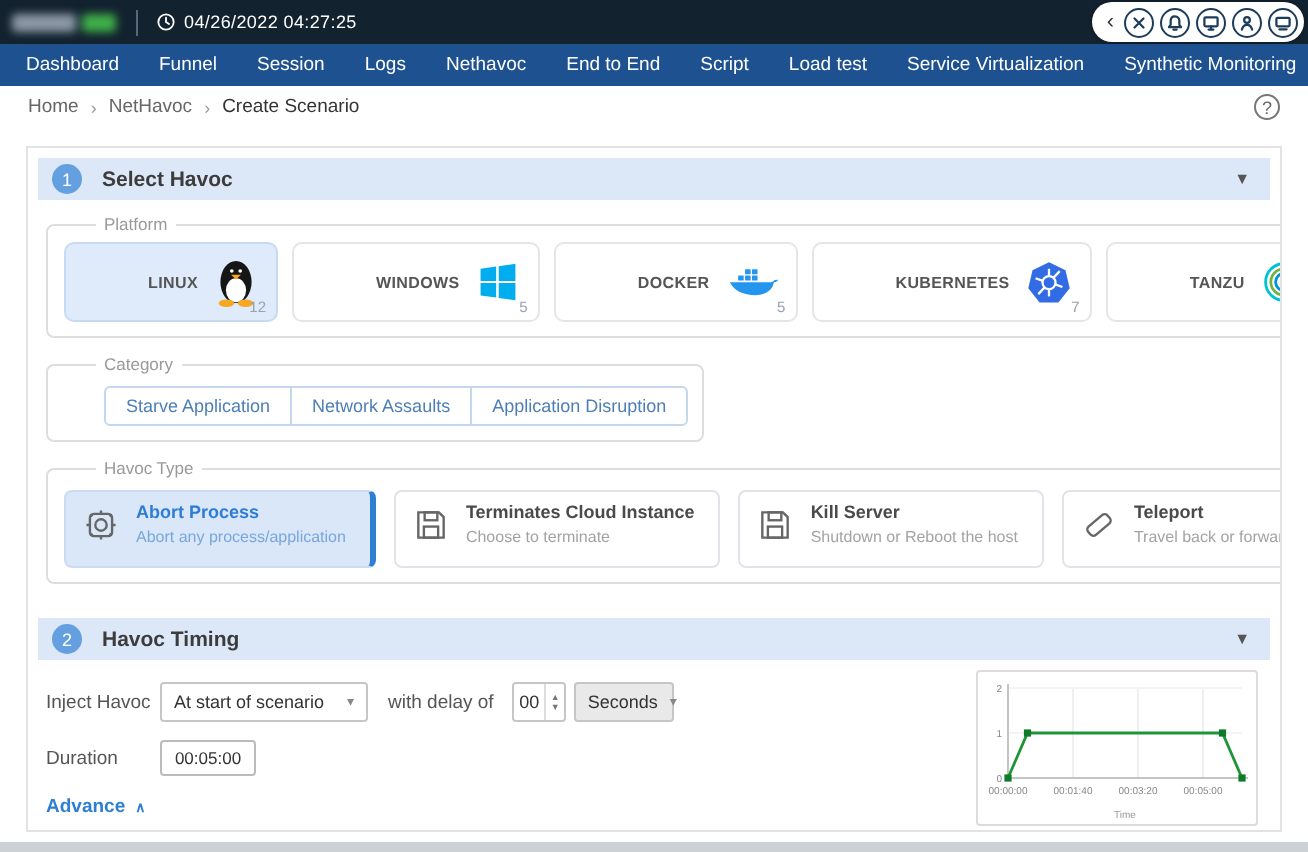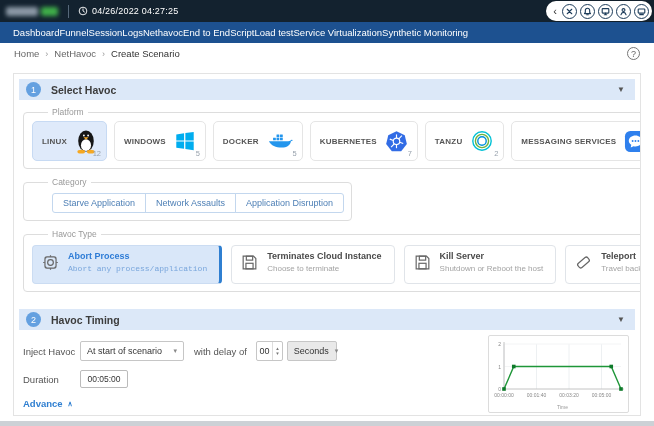--- a/index.html
+++ b/index.html
@@ -13,21 +13,21 @@
 .logo .b2{width:17px;height:9px;background:#3fae49;border-radius:2px;}
 .tb-divider{width:1px;height:13px;background:#56687a;margin:0 9px 0 10px;}
 .tb-time{color:#fff;font-size:9px;display:flex;align-items:center;gap:4px;letter-spacing:.2px;}
 .tb-time svg{width:10px;height:10px;}
 .pill{position:absolute;right:2px;top:1px;height:20px;background:#fff;border-radius:10px;display:flex;align-items:center;gap:3px;padding:0 3px 0 7px;box-shadow:0 0 2px rgba(0,0,0,.3);}
 .pill .chev{color:#333;font-size:11px;line-height:1;margin-right:2px;cursor:pointer;}
 .cicon{width:15px;height:15px;border:1.3px solid #1d3c5a;border-radius:50%;display:flex;align-items:center;justify-content:center;cursor:pointer;flex-shrink:0;}
 .cicon svg{width:9px;height:9px;stroke:#1d3c5a;fill:none;stroke-width:1.5;stroke-linecap:round;stroke-linejoin:round;}
 
 
-nav{height:21px;background:#1d5190;display:flex;align-items:center;padding:0 13px;}
+nav{height:21px;background:#1d5190;display:flex;align-items:center;gap:20px;padding:0 13px;}
 nav .nav-item{color:#fff;font-size:9.5px;font-weight:500;white-space:nowrap;cursor:pointer;}
 
 
 .crumbrow{height:21px;display:flex;align-items:center;padding:0 14px;background:#fff;}
 .crumb{font-size:9.5px;color:#666;cursor:pointer;}
 .crumb.current{color:#333;cursor:default;}
 .crumb-sep{color:#999;font-size:9px;margin:0 6px;}
 .help{margin-left:auto;width:13px;height:13px;border:1px solid #777;border-radius:50%;color:#666;font-size:9px;display:flex;align-items:center;justify-content:center;cursor:pointer;}
 
 
@@ -38,40 +38,40 @@
 .sec-chevron{margin-left:auto;font-size:8px;color:#555;}
 .sec-body{padding:7px 2px 9px;}
 
 fieldset{border:1px solid #ddd;border-radius:4px;padding:4px 8px 7px;margin:0 0 8px 2px;width:max-content;min-width:0;}
 legend{font-size:8.5px;color:#999;padding:0 4px;margin-left:16px;}
 
 
 .prow{display:flex;gap:7px;}
 .pcard{min-width:70px;height:40px;border:1px solid #e5e5e5;border-radius:5px;background:#fff;display:flex;align-items:center;gap:8px;padding:2px 9px;position:relative;cursor:pointer;}
 .pcard.selected{background:#dfeafa;border-color:#c7daf3;}
-.plabel{font-size:8px;font-weight:700;color:#555;letter-spacing:.2px;white-space:nowrap;}
+.plabel{font-size:8px;font-weight:700;color:#555;letter-spacing:.2px;white-space:nowrap;margin-left:32px;}
 .pcount{position:absolute;right:5px;bottom:2px;font-size:7.5px;color:#98a2ad;}
 .pcard svg{flex-shrink:0;}
 
 
 .cat-tabs{display:flex;margin-top:2px;padding-left:20px;}
 .cat-tab{border:1px solid #c3d7ee;padding:4px 10px;font-size:9px;color:#4d7fb5;margin-right:-1px;background:#fff;cursor:pointer;white-space:nowrap;}
 .cat-tab:first-child{border-radius:3px 0 0 3px;}
 .cat-tab:last-child{border-radius:0 3px 3px 0;}
 .cat-tab.selected{background:#4189d3;border-color:#4189d3;color:#fff;font-weight:600;position:relative;}
 
 
 .hrow{display:flex;gap:9px;margin-top:2px;}
 .hcard{height:39px;border:1px solid #e0e4e9;border-radius:4px;display:flex;align-items:center;gap:8px;padding:0 12px 5px 8px;background:#fff;cursor:pointer;}
 .hcard .ht{font-size:9px;font-weight:700;color:#4a4a4a;line-height:1.4;white-space:nowrap;}
 .hcard .hs{font-size:8px;color:#a3a3a3;line-height:1.4;white-space:nowrap;}
 .hcard svg{flex-shrink:0;stroke:#666;fill:none;stroke-width:1.5;}
 .hcard.selected{background:#d9e7f9;border-color:#cbdcf2;border-right:3px solid #2f7fd1;}
 .hcard.selected .ht{color:#2e7cd6;}
-.hcard.selected .hs{color:#79a6dc;font-family:Liberation Mono, monospace;}
+.hcard.selected .hs{color:#79a6dc;}
 
 
 .timing-body{position:relative;padding:5px 2px 10px;}
 .trow{display:flex;align-items:center;margin:6px 0 0 2px;}
 .tlabel{width:57px;font-size:9.5px;color:#555;flex-shrink:0;}
 .select{border:1px solid #c6c6c6;border-radius:2px;height:20px;display:flex;align-items:center;padding:0 6px;font-size:9px;color:#333;background:#fff;cursor:pointer;}
 .select .sarrow{margin-left:auto;color:#888;font-size:7px;padding-left:6px;}
 .inject-select{width:104px;}
 .delaytext{font-size:9.5px;color:#555;margin:0 9px 0 10px;}
 .numbox{width:27px;height:20px;border:1px solid #c6c6c6;border-radius:2px;display:flex;align-items:center;background:#fff;}

